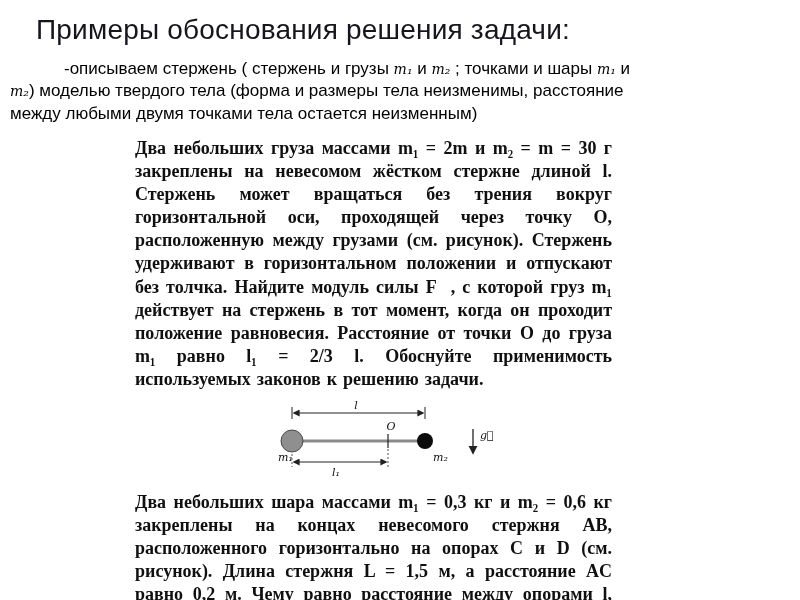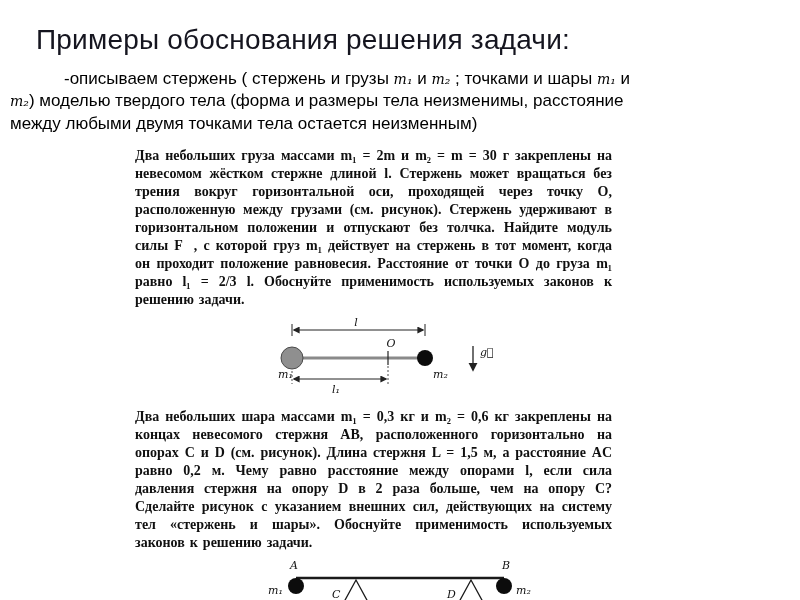--- a/index.html
+++ b/index.html
@@ -1,25 +1,25 @@
 <!DOCTYPE html>
 <html><head>
 <meta charset="utf-8">
 <style>
   * { margin:0; padding:0; box-sizing:border-box; }
   html, body { width:800px; height:600px; background:#ffffff; color:#000;
                font-family:"Liberation Sans", sans-serif; }
-  .slide { position:relative; width:644px; height:600px; overflow:hidden; padding-top:24px; }
+  .slide { position:relative; width:644px; height:600px; overflow:hidden; padding-top:14px; }
 
   .title { font-size:28px; font-weight:400; color:#15151f; margin-left:36px; letter-spacing:.2px; }
 
   .intro { font-size:17px; line-height:1.32; margin:12px 8px 0 10px; text-indent:54px; color:#000; }
   .intro .math { font-family:"DejaVu Serif", serif; font-style:italic; font-size:14px; }
 
-  .problem { font-family:"Liberation Serif", serif; font-weight:700; font-size:14px;
+  .problem { font-family:"Liberation Serif", serif; font-weight:700; font-size:18px;
              line-height:1.28; text-align:justify; margin:12px 32px 0 135px; color:#101010;
              word-spacing:1.5px; }
 
   .fig { display:block; }
   .fig1 { margin:8px 0 0 270px; }
   .fig2 { margin:6px 0 0 264px; }
 
   svg text { font-family:"DejaVu Serif", serif; font-style:italic; font-size:11px; fill:#111; }
 </style>
 </head>

